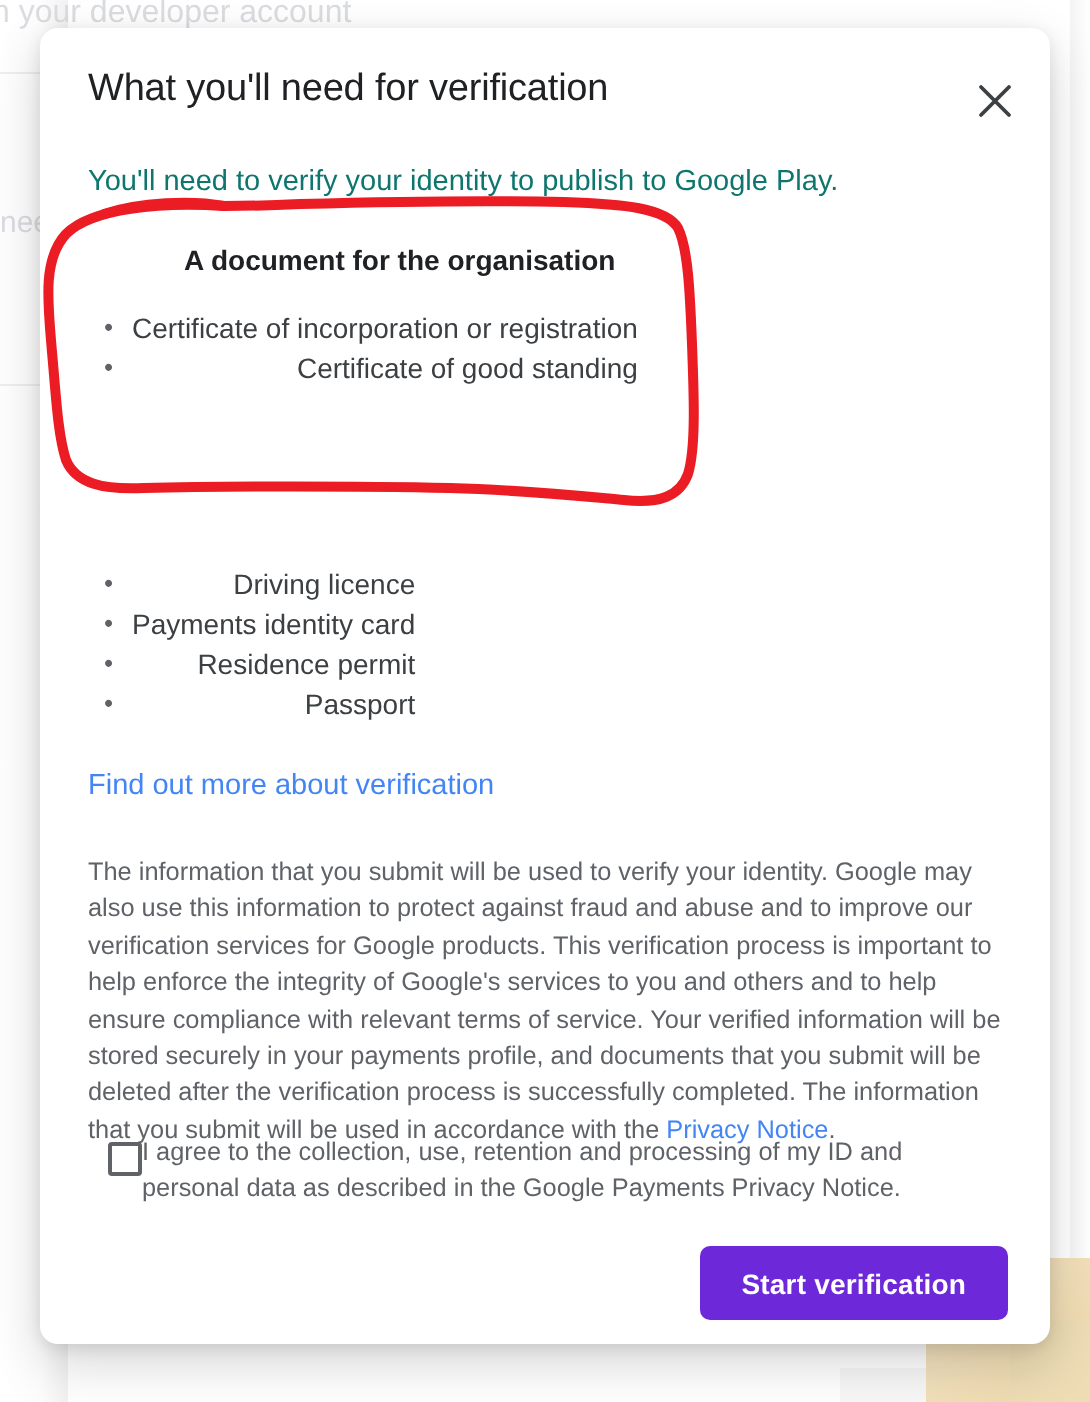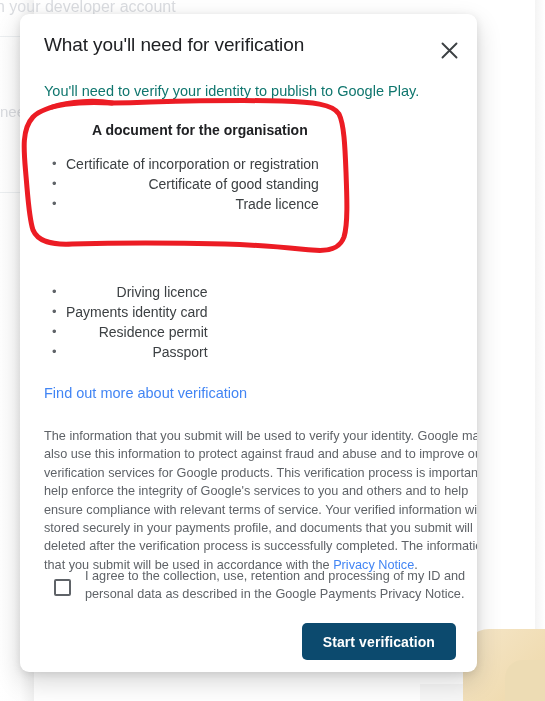--- a/index.html
+++ b/index.html
@@ -102,21 +102,21 @@
     width: 130px;
     height: 20px;
     background: #f7f7f7;
   }
 
   
   #dialog {
     position: absolute;
     left: 20px;
     top: 14px;
-    width: 457px;
+    width: 505px;
     height: 658px;
     background: #ffffff;
     border-radius: 9px;
     box-shadow: 0 10px 26px rgba(0,0,0,0.16), 0 2px 8px rgba(0,0,0,0.10);
     box-sizing: border-box;
     overflow: hidden;
   }
 
   #dialog-title {
     position: absolute;
@@ -209,22 +209,21 @@
     text-decoration: none;
     cursor: pointer;
   }
 
   #consent-row {
     position: absolute;
     left: 34px;
     top: 553px;
     width: 450px;
     display: flex;
-    align-items: center;
-    gap: 14px;
+    align-items: flex-start;
   }
   #consent-checkbox {
     flex: 0 0 auto;
     width: 17px;
     height: 17px;
     border: 2px solid #5f6368;
     border-radius: 2px;
     margin-top: 4px;
     cursor: pointer;
     background: #ffffff;
@@ -236,21 +235,21 @@
     color: #5f6368;
     width: 405px;
   }
 
   #start-verification-btn {
     position: absolute;
     right: 21px;
     top: 609px;
     height: 37px;
     padding: 0 21px;
-    background: #0c4a6e;
+    background: #6d28d9;
     color: #ffffff;
     font-size: 14px;
     font-weight: bold;
     border: none;
     border-radius: 5px;
     cursor: pointer;
     font-family: "Liberation Sans", sans-serif;
     letter-spacing: 0.1px;
   }
 
@@ -289,21 +288,20 @@
       <path d="M1.5 1.5 L15.5 15.5 M15.5 1.5 L1.5 15.5" stroke="#3c4043" stroke-width="1.9" stroke-linecap="round"></path>
     </svg>
   </div>
 
   <div id="dialog-subtitle">You'll need to verify your identity to publish to Google Play.</div>
 
   <div class="section-heading" id="heading-org">A document for the organisation</div>
   <ul class="doc-list" id="list-org">
     <li>Certificate of incorporation or registration</li>
     <li>Certificate of good standing</li>
-    <li>Trade licence</li>
   </ul>
 
   <ul class="doc-list" id="list-id">
     <li>Driving licence</li>
     <li>Payments identity card</li>
     <li>Residence permit</li>
     <li>Passport</li>
   </ul>
 
   <a id="link-find-out" href="#">Find out more about verification</a>

